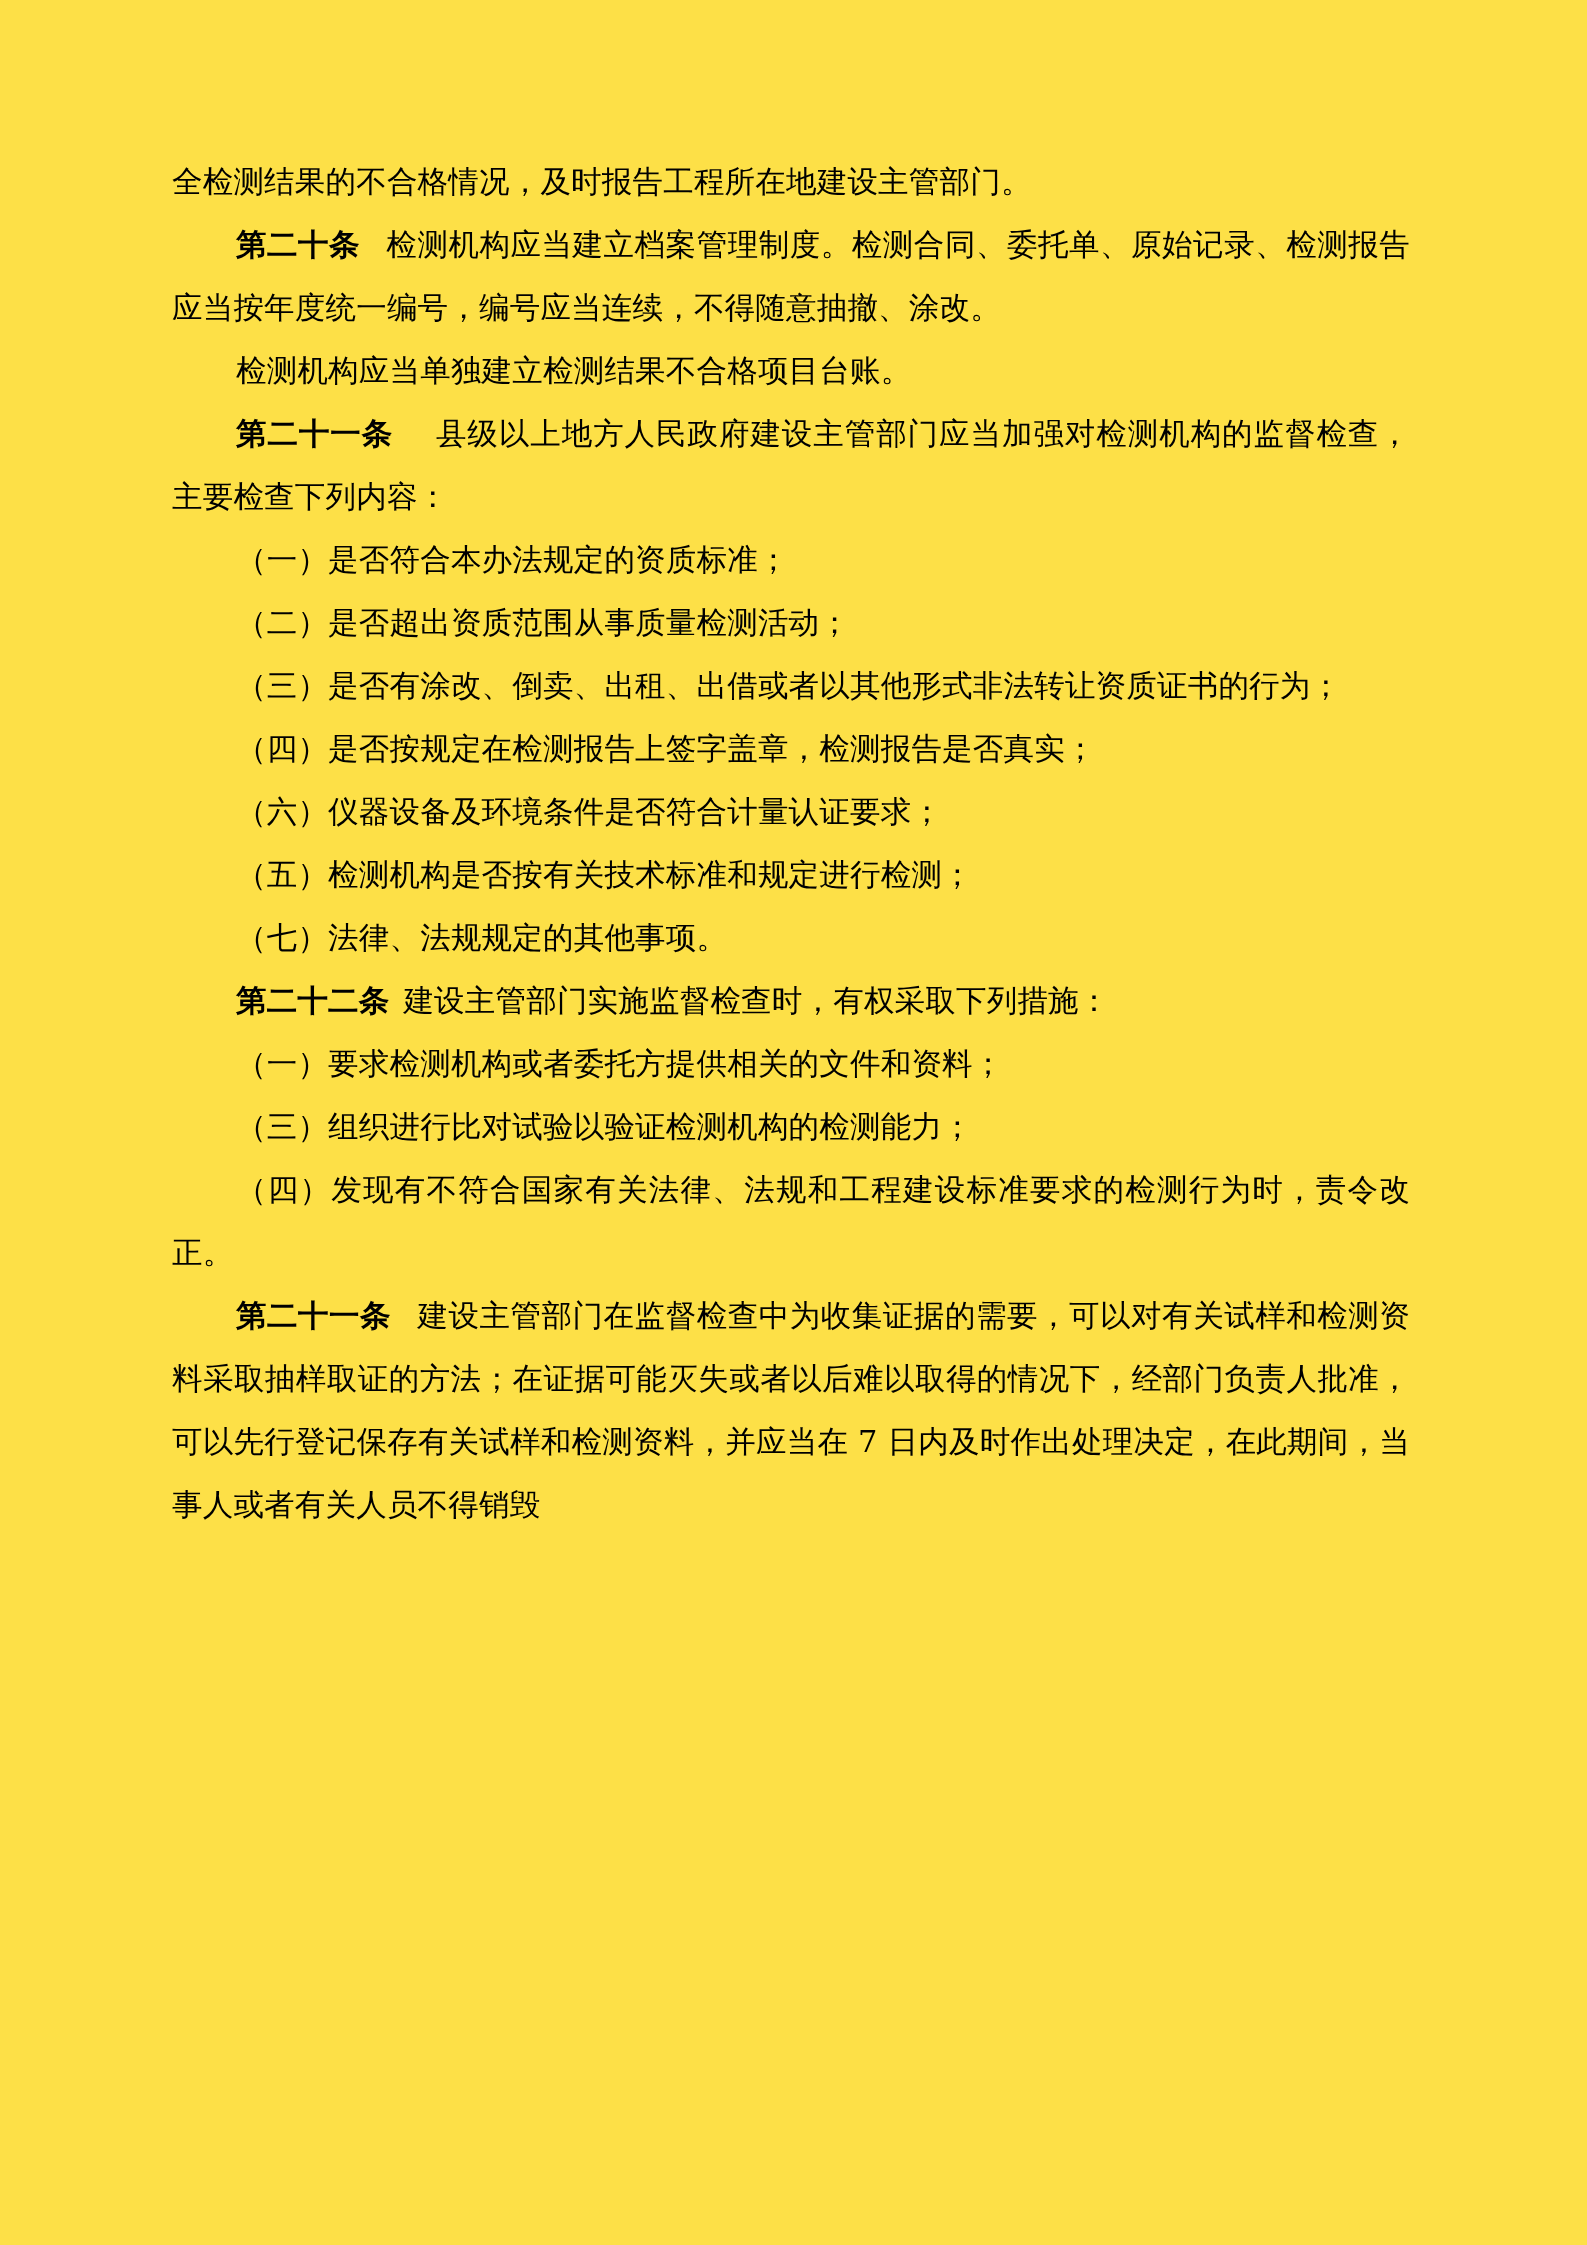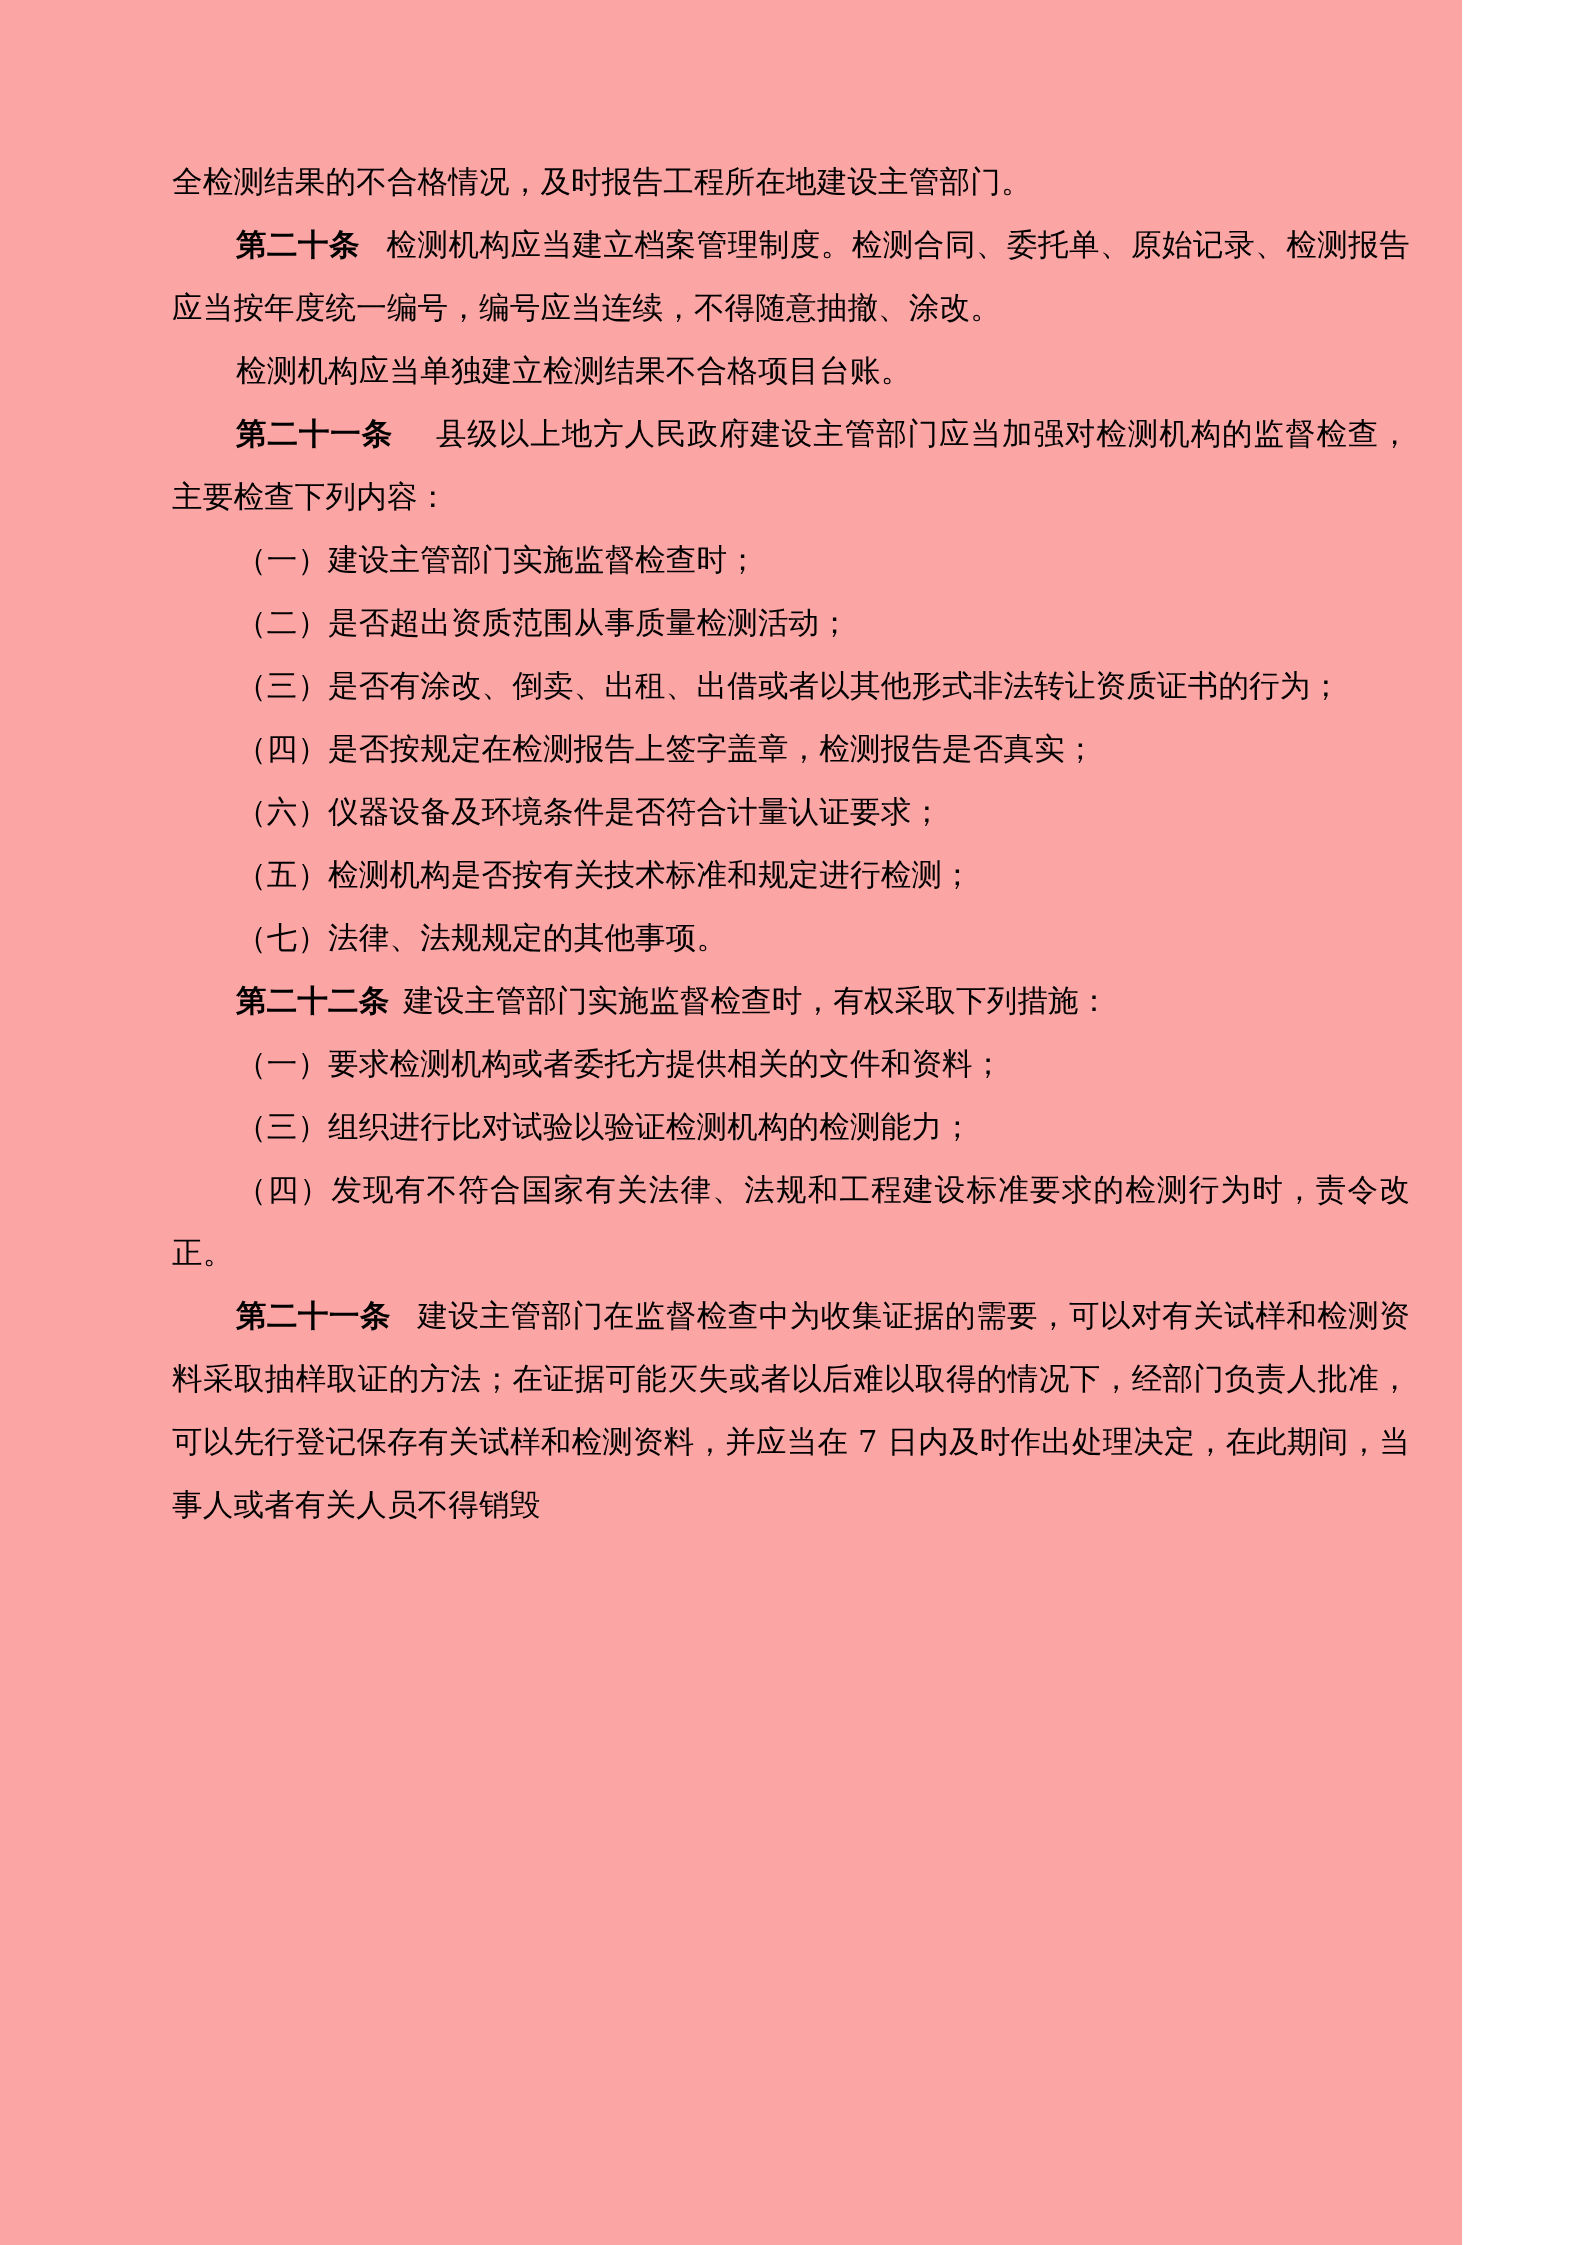--- a/index.html
+++ b/index.html
@@ -1,24 +1,24 @@
 <!DOCTYPE html>
 <html lang="zh"><head>
 <meta charset="utf-8">
 <style>
   html, body {
     margin: 0;
     padding: 0;
     background: #ffffff;
   }
   .page {
-    width: 1462px;
+    width: 1587px;
     height: 2245px;
     position: relative;
-    background: #fca5a5;
+    background: #fde047;
     box-sizing: border-box;
     overflow: hidden;
   }
   .content {
     position: absolute;
     left: 172px;
     top: 150px;
     width: 1238px;
   }
   .para {
@@ -59,21 +59,21 @@
     <p class="para indent">
       <span>检测机构应当单独建立检测结果不合格项目台账。</span>
     </p>
 
     <p class="para indent">
       <span class="bold" style="margin-right: 32px;">第二十一条</span>
       <span>县级以上地方人民政府建设主管部门应当加强对检测机构的监督检查，主要检查下列内容：</span>
     </p>
 
     <p class="para indent">
-      <span>（一）建设主管部门实施监督检查时；</span>
+      <span>（一）是否符合本办法规定的资质标准；</span>
     </p>
 
     <p class="para indent">
       <span>（二）是否超出资质范围从事质量检测活动；</span>
     </p>
 
     <p class="para indent">
       <span>（三）是否有涂改、倒卖、出租、出借或者以其他形式非法转让资质证书的行为；</span>
     </p>
 

